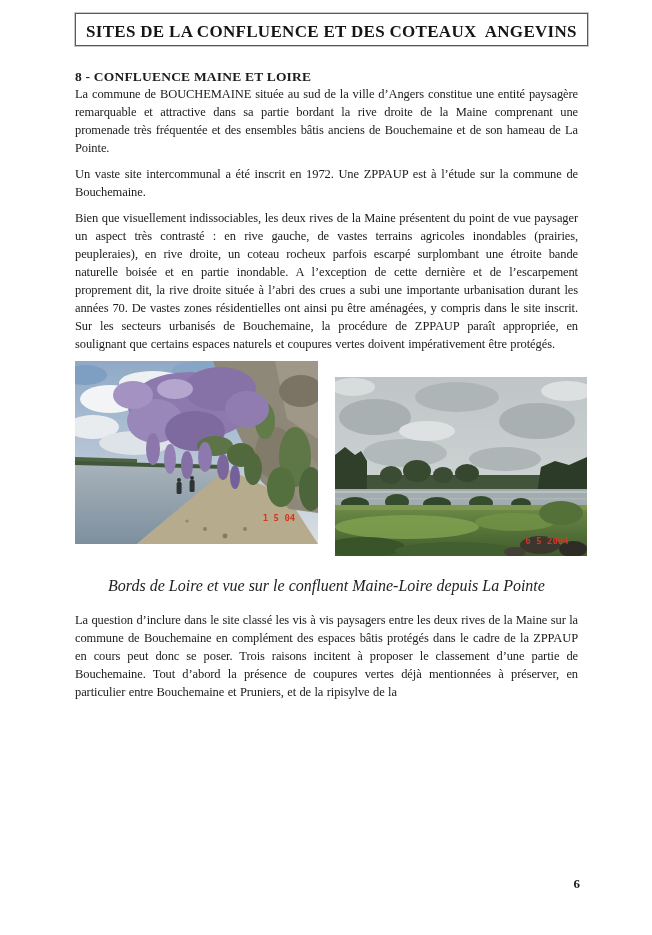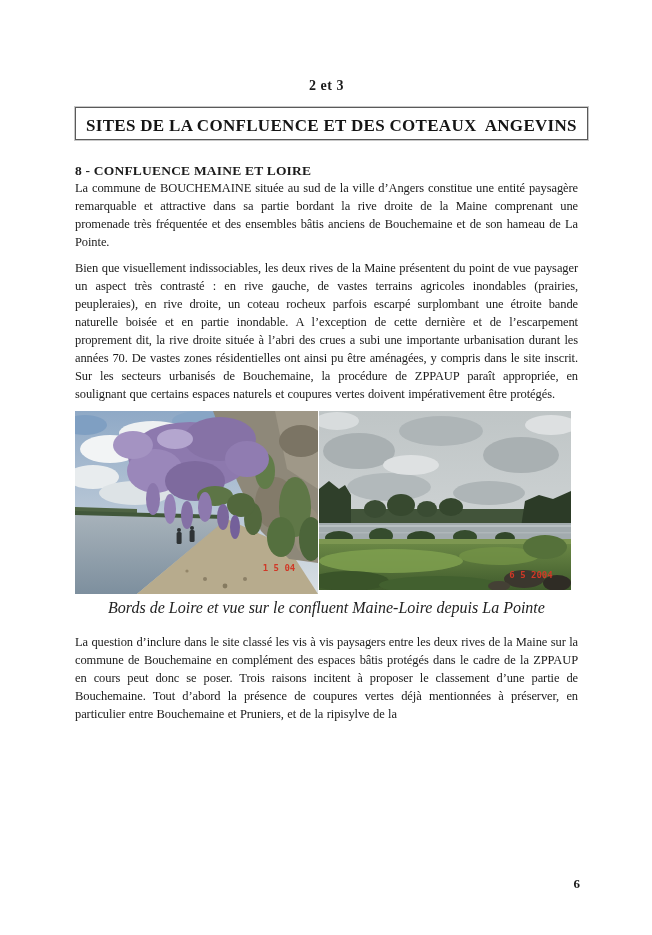--- a/index.html
+++ b/index.html
@@ -72,31 +72,31 @@
     font-family:"DejaVu Sans Mono",monospace;
     font-weight:bold;
   }
 </style>
 </head>
 <body>
 
 <div class="page">
   <div class="content">
 
-    <div class="page-head">2 et 3</div>
 
     <div class="title-wrap">
       <div class="title-box">SITES DE LA CONFLUENCE ET DES COTEAUX  ANGEVINS</div>
     </div>
 
 
     <h2 class="section-heading">8 - CONFLUENCE MAINE ET LOIRE</h2>
 
     <p class="para p0">La commune de BOUCHEMAINE située au sud de la ville d’Angers constitue une entité paysagère remarquable et attractive dans sa partie bordant la rive droite de la Maine comprenant une promenade très fréquentée et des ensembles bâtis anciens de Bouchemaine et de son hameau de La Pointe.</p>
 
+    <p class="para p1">Un vaste site intercommunal a été inscrit en 1972. Une ZPPAUP est à l’étude sur la commune de Bouchemaine.</p>
 
     <p class="para p2">Bien que visuellement indissociables, les deux rives de la Maine présentent du point de vue paysager un aspect très contrasté : en rive gauche, de vastes terrains agricoles inondables (prairies, peupleraies), en rive droite, un coteau rocheux parfois escarpé surplombant une étroite bande naturelle boisée et en partie inondable. A l’exception de cette dernière et de l’escarpement proprement dit, la rive droite située à l’abri des crues a subi une importante urbanisation durant les années 70. De vastes zones résidentielles ont ainsi pu être aménagées, y compris dans le site inscrit. Sur les secteurs urbanisés de Bouchemaine, la procédure de ZPPAUP paraît appropriée, en soulignant que certains espaces naturels et coupures vertes doivent impérativement être protégés.</p>
 
     <div class="photo-row">
 
       <figure class="photo" style="margin:0;">
         <svg width="243" height="183" viewBox="0 0 243 183">
           <defs>
             <linearGradient id="lsky" x1="0" y1="0" x2="0" y2="1">
               <stop offset="0" stop-color="#8fa9c6"></stop>
@@ -152,21 +152,21 @@
           <g fill="#2e3335">
             <circle cx="104" cy="119" r="2"></circle>
               <rect x="101.6" y="121" width="5" height="12" rx="1.5"></rect>
             <circle cx="117" cy="117" r="2"></circle>
               <rect x="114.6" y="119" width="5" height="12" rx="1.5"></rect>
           </g>
           <text class="stamp" x="204" y="160" text-anchor="middle" font-size="9" fill="#d03826">1 5 04</text>
         </svg>
       </figure>
 
-      <figure class="photo" style="margin:0;">
+      <figure class="photo" style="margin:16px;">
         <svg width="252" height="179" viewBox="0 0 252 179">
           <defs>
             <linearGradient id="rsky" x1="0" y1="0" x2="0" y2="1">
               <stop offset="0" stop-color="#bfc5c6"></stop>
                 <stop offset="1" stop-color="#d6dadb"></stop>
             </linearGradient>
             <linearGradient id="rmarsh" x1="0" y1="0" x2="0" y2="1">
               <stop offset="0" stop-color="#6a8745"></stop>
                 <stop offset="1" stop-color="#3f5a2c"></stop>
             </linearGradient>

